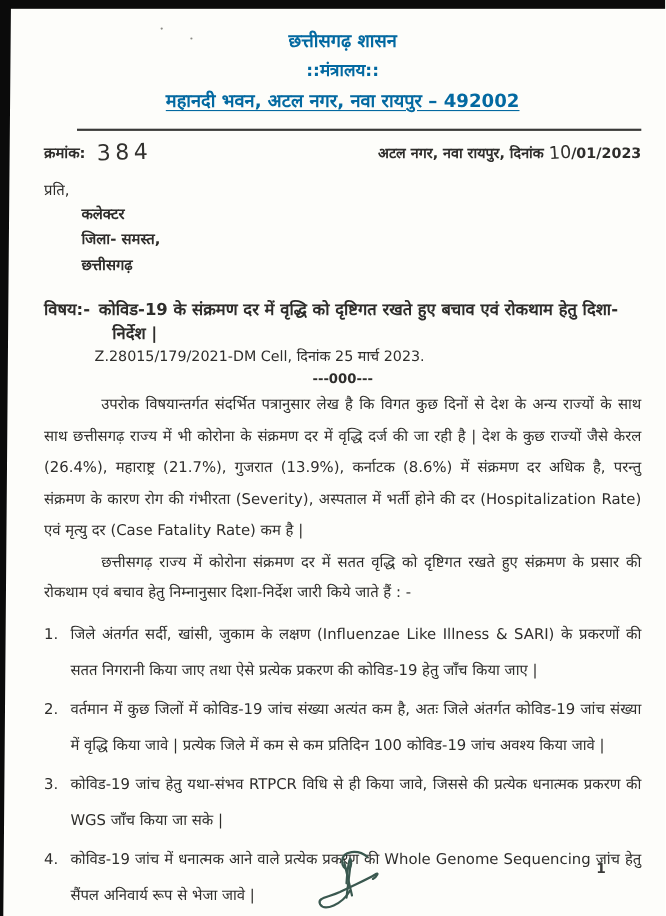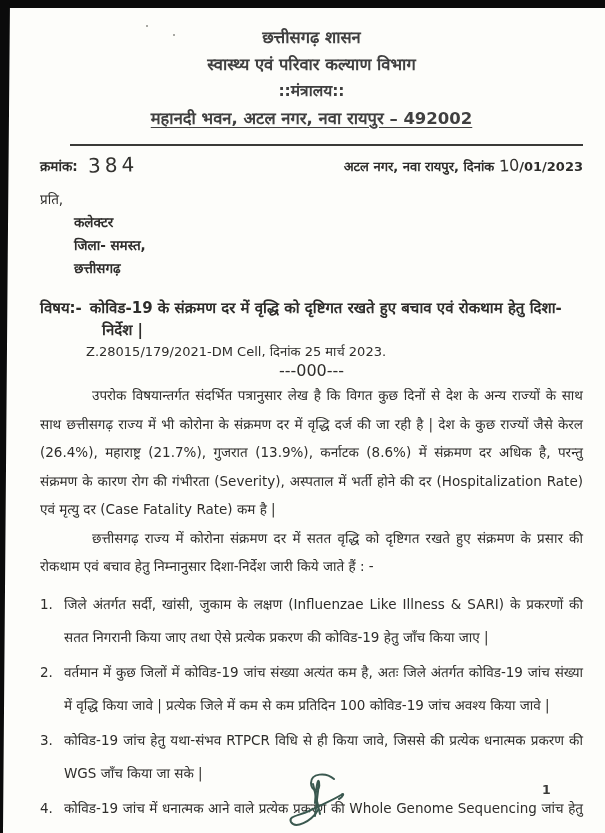--- a/index.html
+++ b/index.html
@@ -23,21 +23,21 @@
   .scan-edge-left {
     position: absolute; top: 0; left: 0;
     width: 10px; height: 833px; background: #0b0b0b;
     clip-path: polygon(0 0, 100% 0, 78% 30%, 30% 100%, 0 100%);
   }
   .content {
     position: absolute;
     top: 24px; left: 40px; right: 22px;
   }
   
-  .header { text-align: center; font-weight: bold; color: #404040; }
+  .header { text-align: center; font-weight: bold; color: #0369a1; }
   .header .h-line { font-size: 16.5px; line-height: 27px; }
   .header .h-line.small { font-size: 15.5px; }
   .header .h-underline {
     display: inline-block;
     text-decoration: underline;
     text-underline-offset: 3px;
   }
   .rule {
     border: none;
     border-top: 2.4px solid #3a3a38;
@@ -75,21 +75,21 @@
     padding-left: 62px; text-indent: -62px;
     line-height: 22px;
   }
   .subject-row .label { margin-right: 8px; }
   .reference-row {
     margin-top: 2px;
     font-size: 13px; font-weight: 500;
     line-height: 22px;
   }
   .reference-line2 { margin-left: 46px; font-size: 13px; font-weight: 500; line-height: 22px; }
-  .separator { text-align: center; font-size: 16px; font-weight: 400; line-height: 16px; }
+  .separator { text-align: center; font-size: 12px; font-weight: 700; line-height: 16px; }
   
   .para {
     font-size: 13.5px;
     font-weight: 500;
     line-height: 28.5px;
     text-align: justify;
     text-indent: 52px;
   }
   .para.first { margin-top: 2px; }
   
@@ -129,21 +129,20 @@
 
   <div class="scan-edge-top"></div>
   <div class="scan-edge-left"></div>
   <div class="speck s1"></div>
   <div class="speck s2"></div>
 
   <div class="content">
 
     <div class="header">
       <div class="h-line">छत्तीसगढ़ शासन</div>
-      <div class="h-line">स्वास्थ्य एवं परिवार कल्याण विभाग</div>
       <div class="h-line small">::मंत्रालय::</div>
       <div class="h-line"><span class="h-underline">महानदी भवन, अटल नगर, नवा रायपुर – 492002</span></div>
     </div>
 
     <hr class="rule">
 
     <div class="meta-row">
       <div class="meta-left">
         <span>क्रमांक:</span>
         <span class="handwritten-number">384</span>

